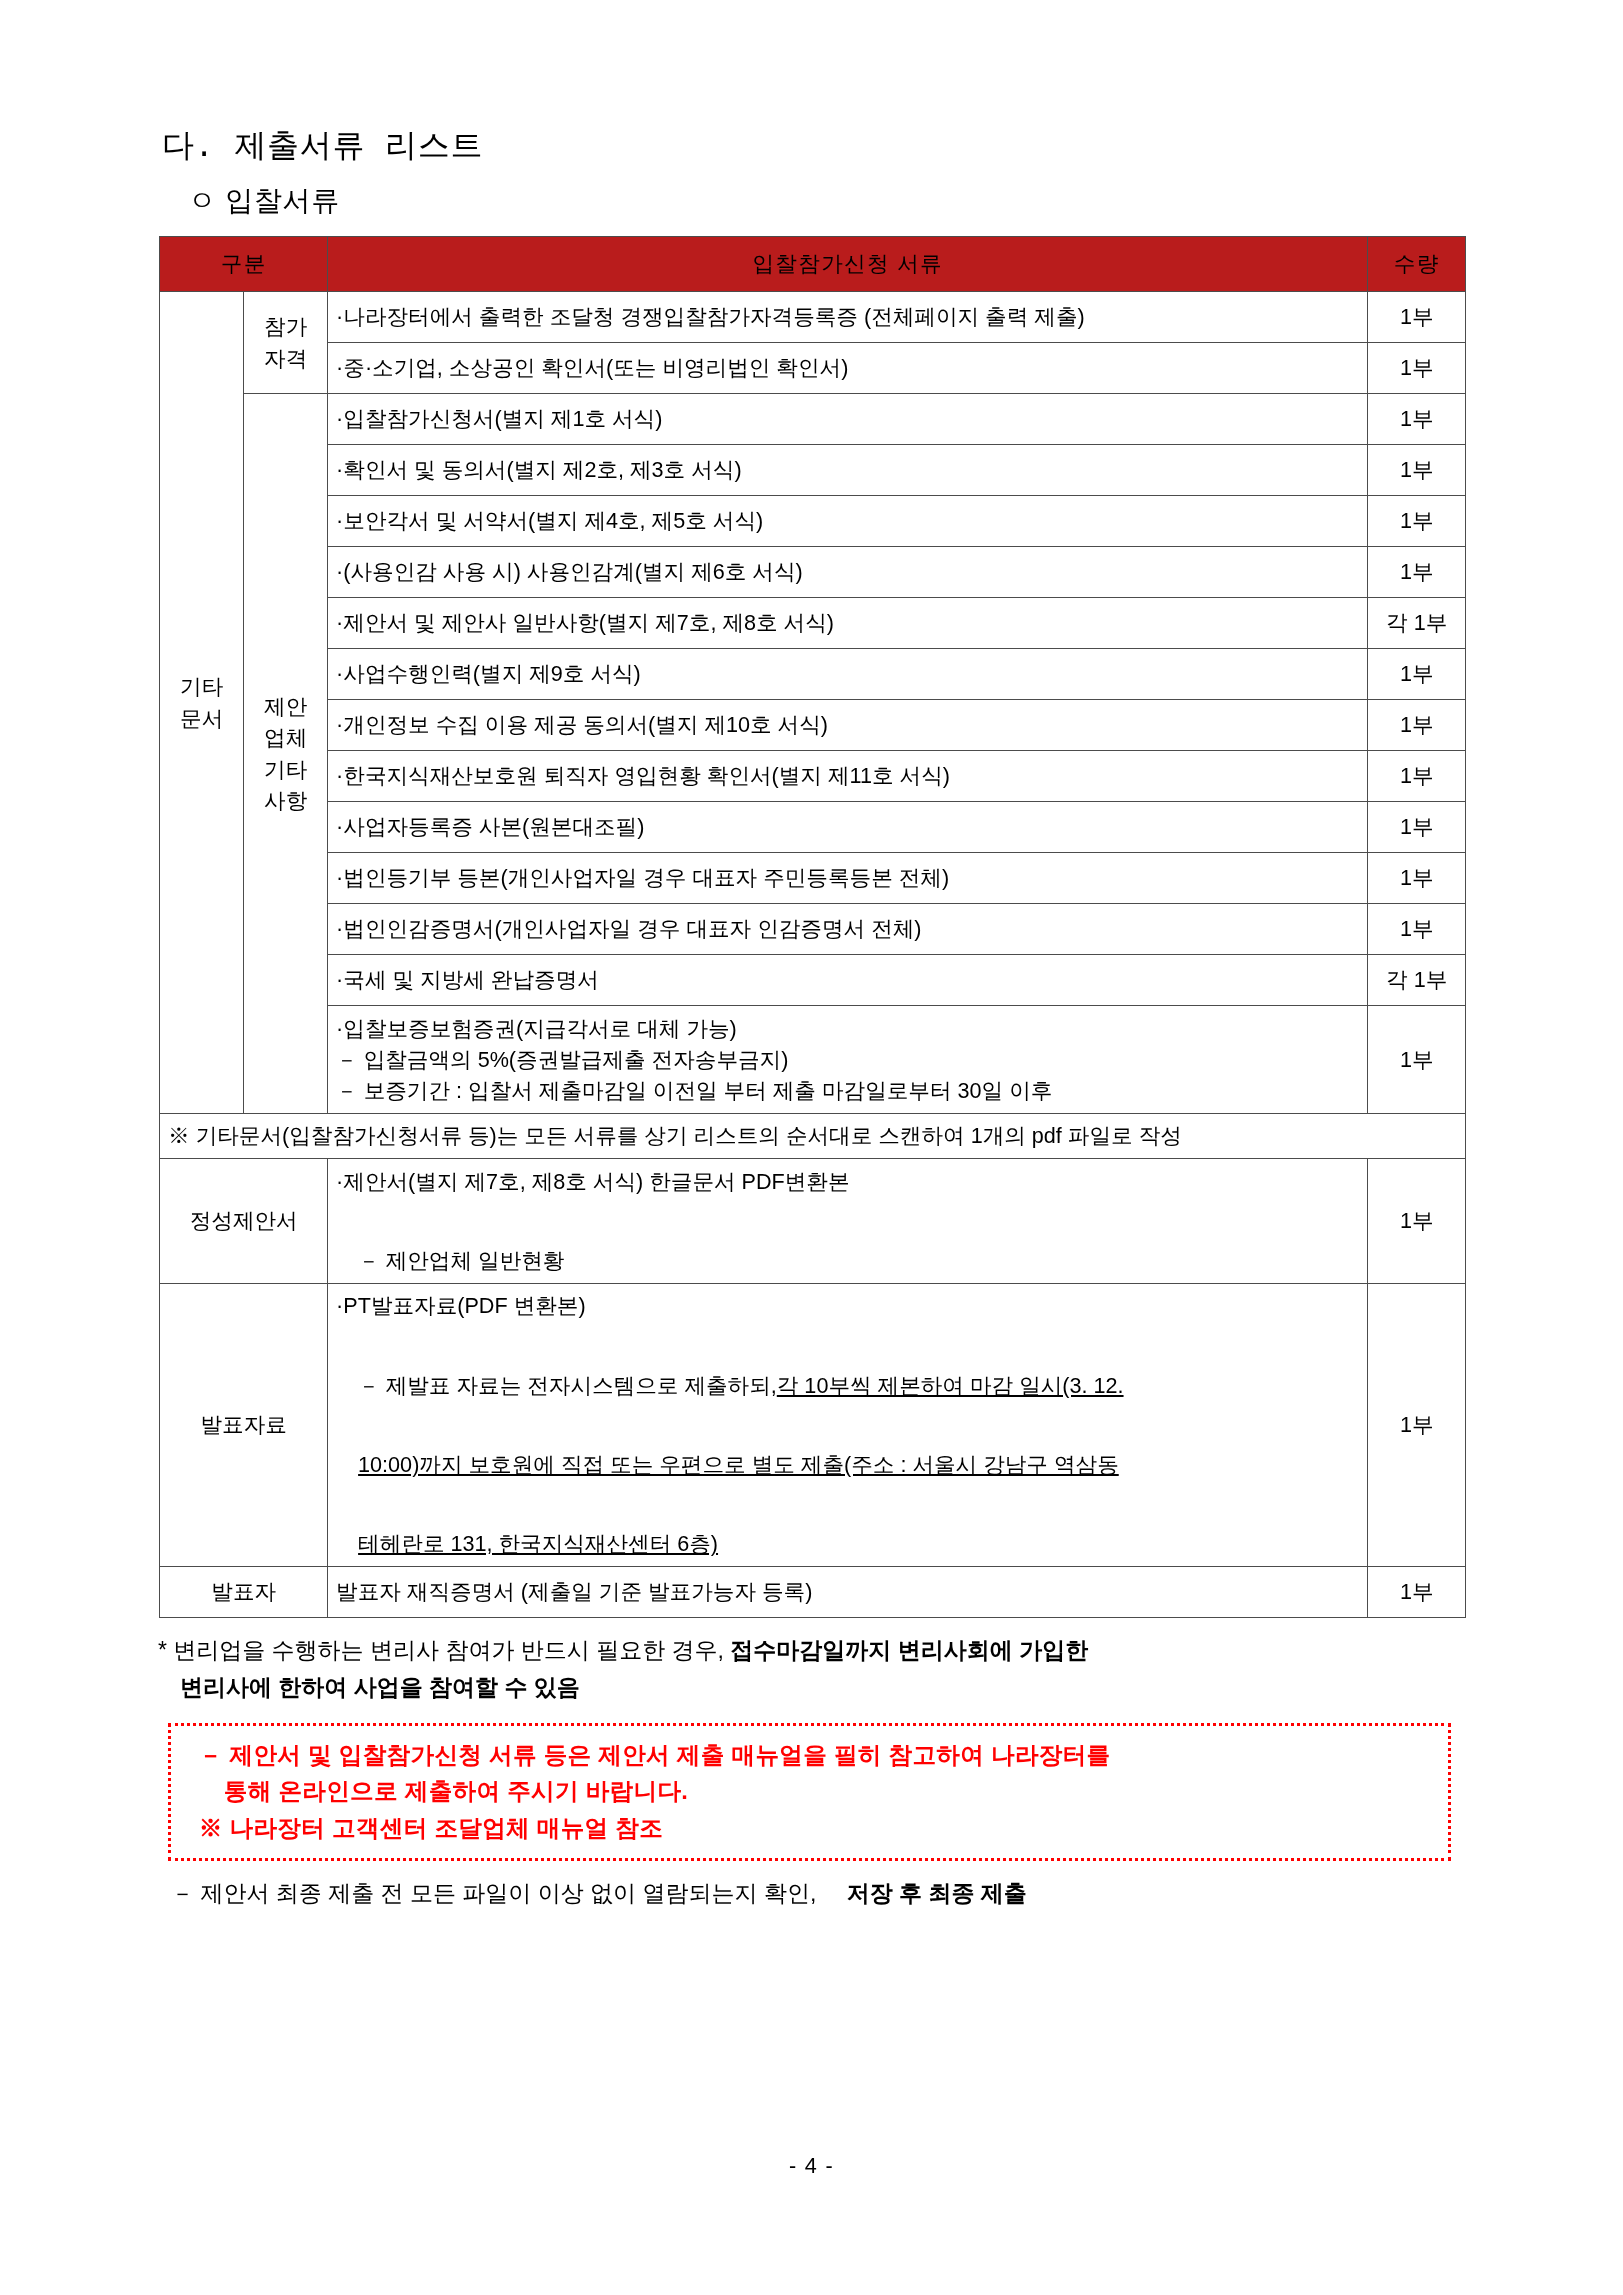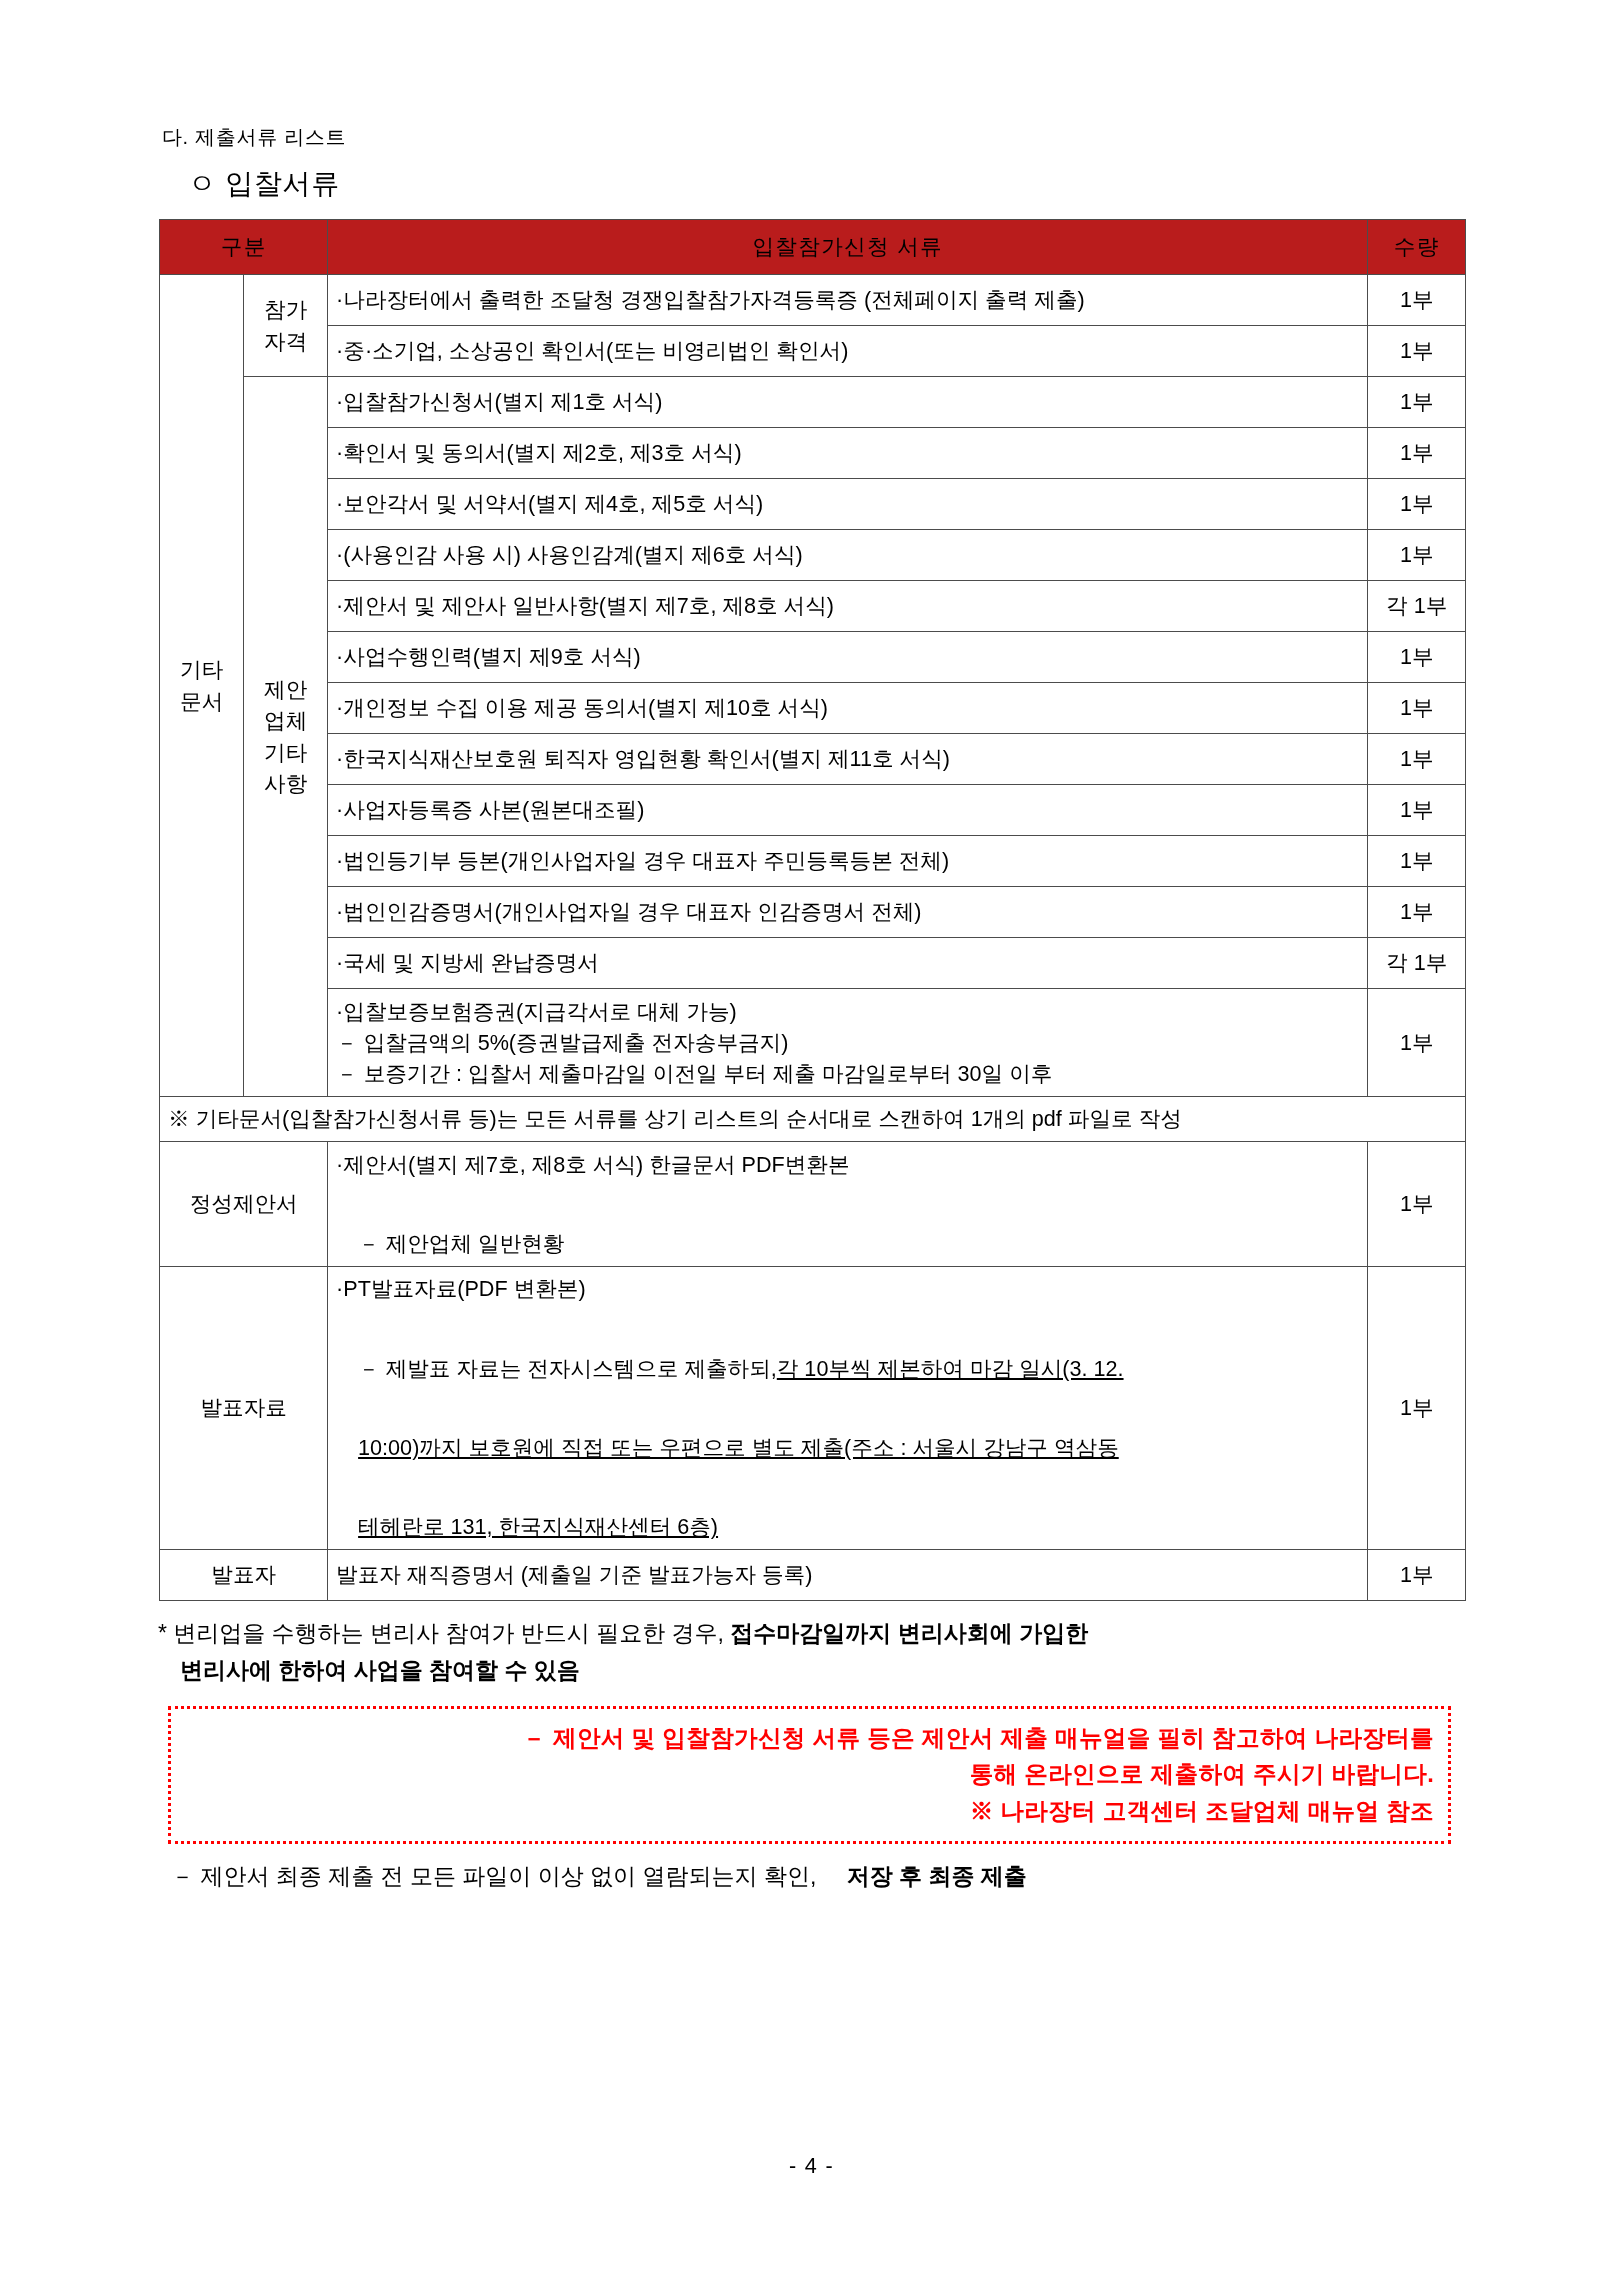--- a/index.html
+++ b/index.html
@@ -16,23 +16,24 @@
   }
   .page {
     position: absolute;
     left: 0; top: 0;
     width: 1623px;
     height: 2295px;
     box-sizing: border-box;
     padding: 124px 131px 0 154px;
   }
   .heading1 {
-    font-size: 20px;
+    font-size: 32px;
     letter-spacing: 0.7px;
     margin: 0 0 14.4px 7.9px;
+    font-family: Liberation Mono, monospace;
   }
   .heading2 {
     font-size: 28px;
     letter-spacing: 0.7px;
     margin: 0 0 15.7px 34px;
   }
   table.doc {
     border-collapse: collapse;
     width: 1307px;
     table-layout: fixed;
@@ -82,21 +83,21 @@
     width: 1283px;
     box-sizing: border-box;
     border: 3.9px dotted #ff0000;
     padding: 10.5px 14.4px 11.8px 14.4px;
     color: #ff0000;
     font-weight: bold;
     font-size: 23.6px;
     line-height: 1.55;
     letter-spacing: 0.3px;
   }
-  .redbox div { text-align: right; }
+  .redbox div { text-align: left; }
   .redbox .l2 { padding-left: 38px; }
   .redbox .l3 { padding-left: 13px; }
   .lastline {
     margin: 17px 0 0 17px;
     font-size: 23px;
   }
   .lastline b { font-weight: bold; margin-left: 24px; }
   .pagenum {
     position: absolute;
     left: 0;

